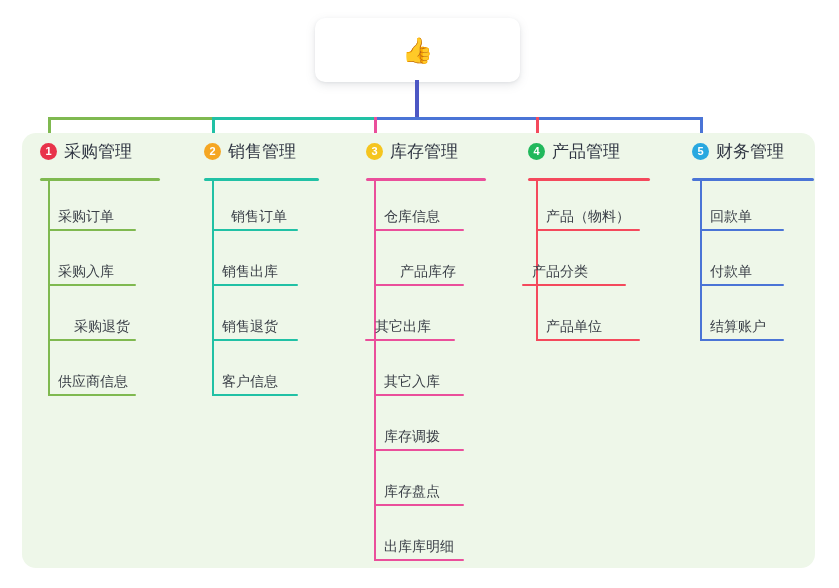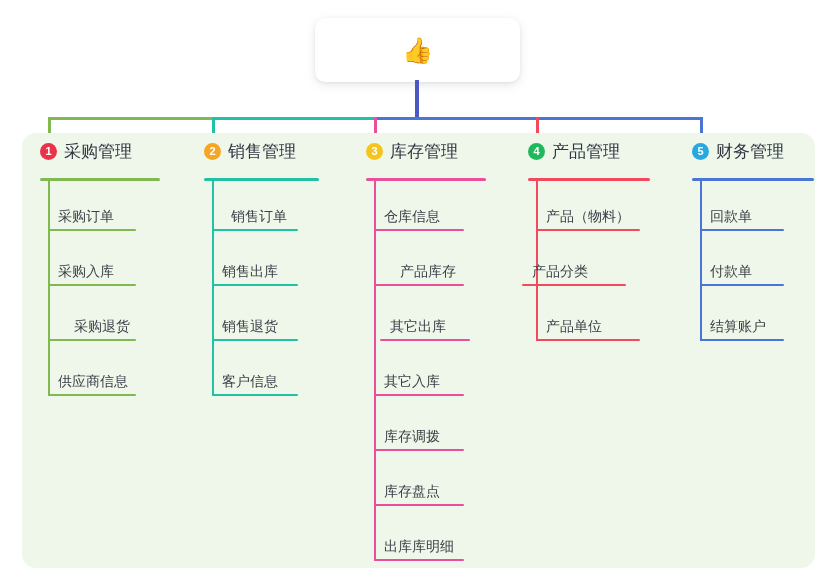--- a/index.html
+++ b/index.html
@@ -188,21 +188,21 @@
           <div class="head-rule" style="top: 45px; width: 120px; background: rgb(234, 79, 155);"></div>
           <div class="spine" style="left: 22px; top: 47px; height: 381px; background: rgb(234, 79, 155);"></div>
           <div class="leaf" style="left: 22px; top: 97px; width: 90px;">
             <div class="leaf-line" style="width: 90px; background: rgb(234, 79, 155);"></div>
             <div class="leaf-label" style="left: 10px;">仓库信息</div>
           </div>
           <div class="leaf" style="left: 22px; top: 152px; width: 90px;">
             <div class="leaf-line" style="width: 90px; background: rgb(234, 79, 155);"></div>
             <div class="leaf-label" style="left: 10px; margin-left: 16px;">产品库存</div>
           </div>
-          <div class="leaf" style="left: 28px; top: 207px; width: 90px;">
+          <div class="leaf" style="left: 13px; top: 207px; width: 90px;">
             <div class="leaf-line" style="width: 90px; background: rgb(234, 79, 155);"></div>
             <div class="leaf-label" style="left: 10px;">其它出库</div>
           </div>
           <div class="leaf" style="left: 22px; top: 262px; width: 90px;">
             <div class="leaf-line" style="width: 90px; background: rgb(234, 79, 155);"></div>
             <div class="leaf-label" style="left: 10px;">其它入库</div>
           </div>
           <div class="leaf" style="left: 22px; top: 317px; width: 90px;">
             <div class="leaf-line" style="width: 90px; background: rgb(234, 79, 155);"></div>
             <div class="leaf-label" style="left: 10px;">库存调拨</div>

